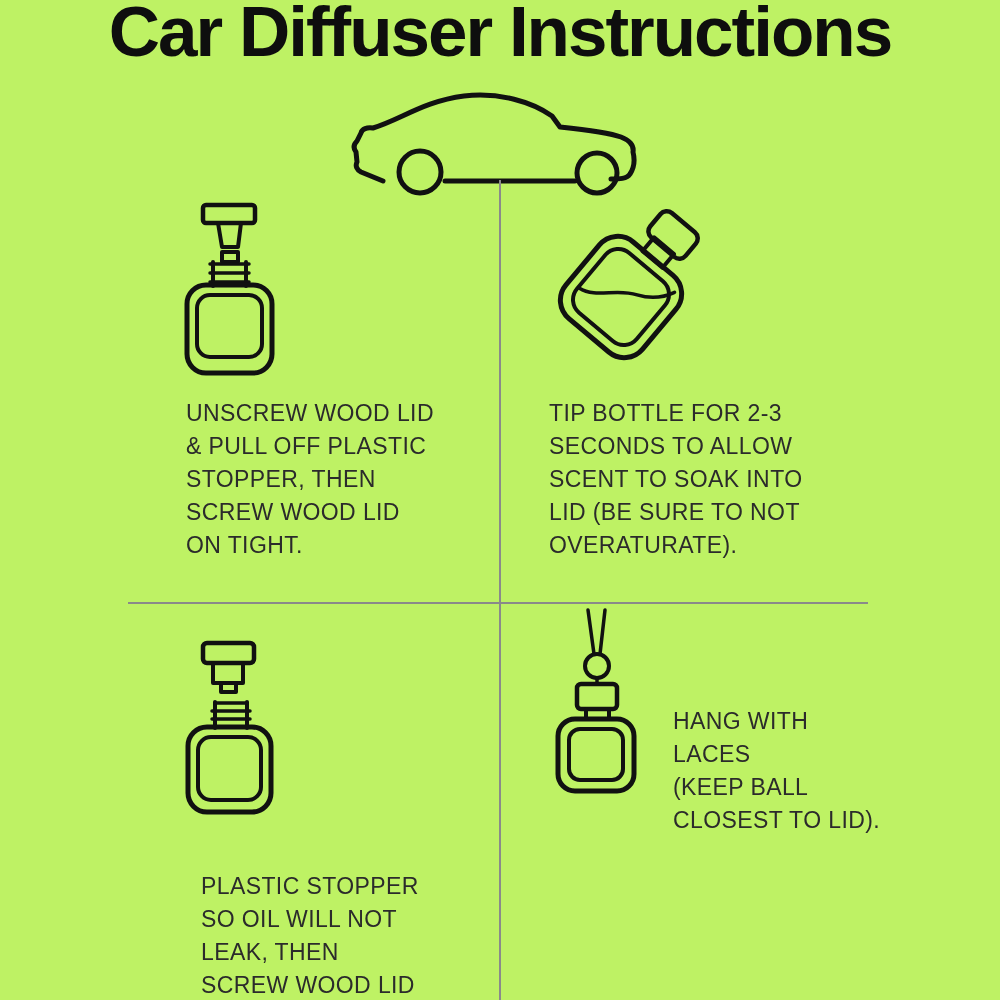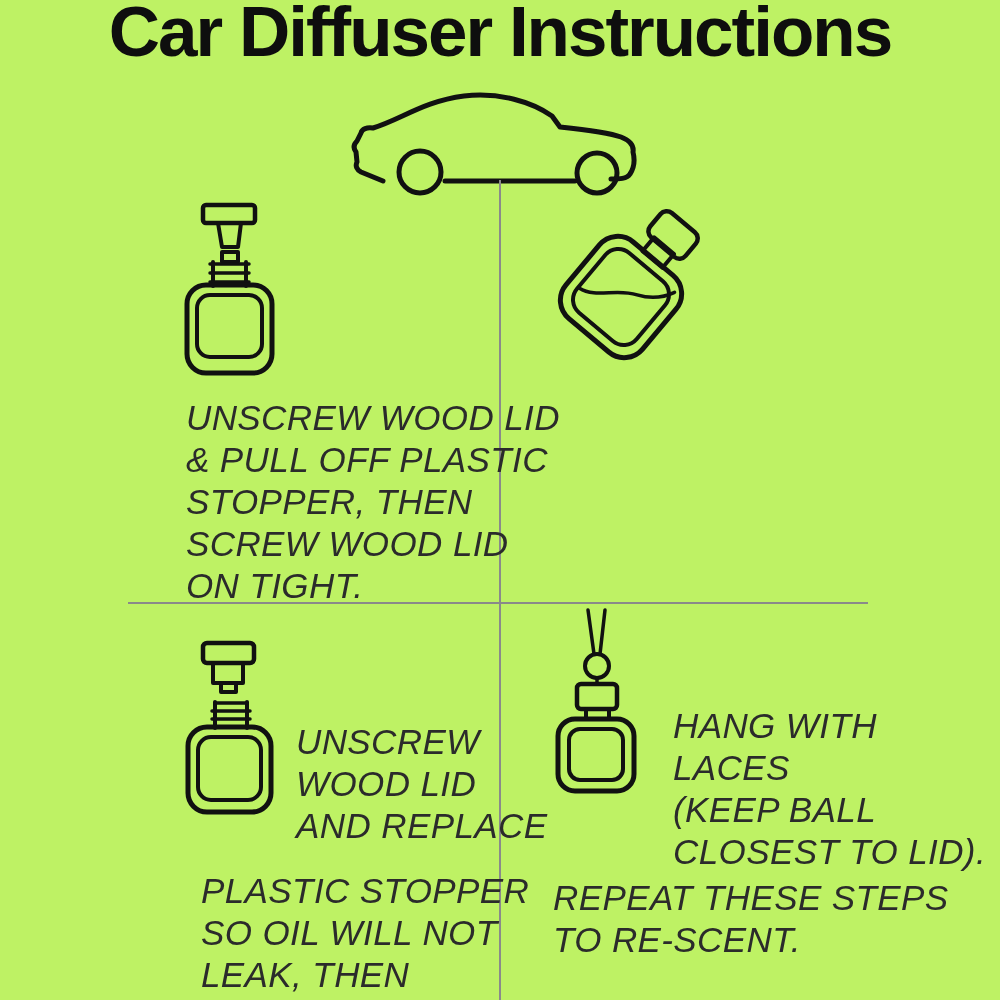--- a/index.html
+++ b/index.html
@@ -17,21 +17,21 @@
   .car{left:348px;top:88px;width:300px;height:115px;}
   .b1{left:180px;top:198px;width:100px;height:180px;}
   .b2{left:546px;top:202px;width:165px;height:175px;}
   .b3{left:185px;top:640px;width:90px;height:175px;}
   .b4{left:550px;top:608px;width:90px;height:190px;}
   .divider{position:absolute;background:#8a8a8a;}
   .divider.v{left:499px;top:180px;width:2px;height:820px;}
   .divider.h{left:128px;top:602px;width:740px;height:2px;}
   .step{
     position:absolute;white-space:pre-line;color:#2b2b2b;
-    font-size:35px;line-height:42px;letter-spacing:0.4px;font-style:italic;
+    font-size:23px;line-height:33px;letter-spacing:0.4px;
   }
   .t1{left:186px;top:397px;}
   .t2{left:549px;top:397px;}
   .t3a{left:296px;top:721px;}
   .t3b{left:201px;top:870px;}
   .t4{left:673px;top:705px;}
   .t4f{left:553px;top:877px;}
 </style>
 </head>
 <body>
@@ -70,52 +70,52 @@
 
   <svg class="ill b2" viewBox="0 0 165 175">
     <g transform="rotate(40 75 95)">
       <rect x="52" y="-2" width="46" height="32" rx="8" stroke-width="4.5"></rect>
       <rect x="62" y="28" width="26" height="18" stroke-width="4"></rect>
       <rect x="25" y="45" width="100" height="100" rx="24" stroke-width="5"></rect>
       <rect x="36" y="56" width="78" height="78" rx="17" stroke-width="4"></rect>
       <path d="M 37,115 C 58,112 64,92 86,83 C 100,77 108,68 113,57" stroke-width="3.5"></path>
     </g>
   </svg>
+  <div class="step t2">TIP BOTTLE FOR 2-3
+SECONDS TO ALLOW
+SCENT TO SOAK INTO
+LID (BE SURE TO NOT
+OVERATURATE).</div>
 
   <svg class="ill b3" viewBox="0 0 90 175">
     <rect x="18" y="3" width="51" height="20" rx="4" stroke-width="4.5"></rect>
     <rect x="28" y="23" width="30" height="20" stroke-width="4"></rect>
     <rect x="36" y="43" width="15" height="9" stroke-width="4"></rect>
     <line x1="30" y1="62" x2="30" y2="88" stroke-width="4"></line>
     <line x1="62" y1="62" x2="62" y2="88" stroke-width="4"></line>
     <line x1="30" y1="63" x2="62" y2="63" stroke-width="3.5"></line>
     <line x1="27" y1="71" x2="65" y2="71" stroke-width="3.5"></line>
     <line x1="27" y1="79" x2="65" y2="79" stroke-width="3.5"></line>
     <rect x="3" y="87" width="83" height="85" rx="19" stroke-width="5"></rect>
     <rect x="13" y="97" width="63" height="63" rx="13" stroke-width="4"></rect>
   </svg>
-  <div class="step t3a">UNSCREW
-WOOD LID
-AND REPLACE</div>
   <div class="step t3b">PLASTIC STOPPER
 SO OIL WILL NOT
 LEAK, THEN
 SCREW WOOD LID
 ON TIGHT</div>
 
   <svg class="ill b4" viewBox="0 0 90 190">
     <line x1="38" y1="2" x2="44" y2="46" stroke-width="3.5"></line>
     <line x1="55" y1="2" x2="50" y2="46" stroke-width="3.5"></line>
     <circle cx="47" cy="58" r="12" stroke-width="4"></circle>
     <line x1="47" y1="70" x2="47" y2="76" stroke-width="3.5"></line>
     <rect x="27" y="76" width="40" height="25" rx="4" stroke-width="4.5"></rect>
     <rect x="36" y="101" width="23" height="10" stroke-width="4"></rect>
     <rect x="8" y="111" width="76" height="72" rx="17" stroke-width="5"></rect>
     <rect x="19" y="121" width="54" height="51" rx="11" stroke-width="4"></rect>
   </svg>
   <div class="step t4">HANG WITH
 LACES
 (KEEP BALL
 CLOSEST TO LID).</div>
-  <div class="step t4f">REPEAT THESE STEPS
-TO RE-SCENT.</div>
 
 </div>
 
 </body></html>

